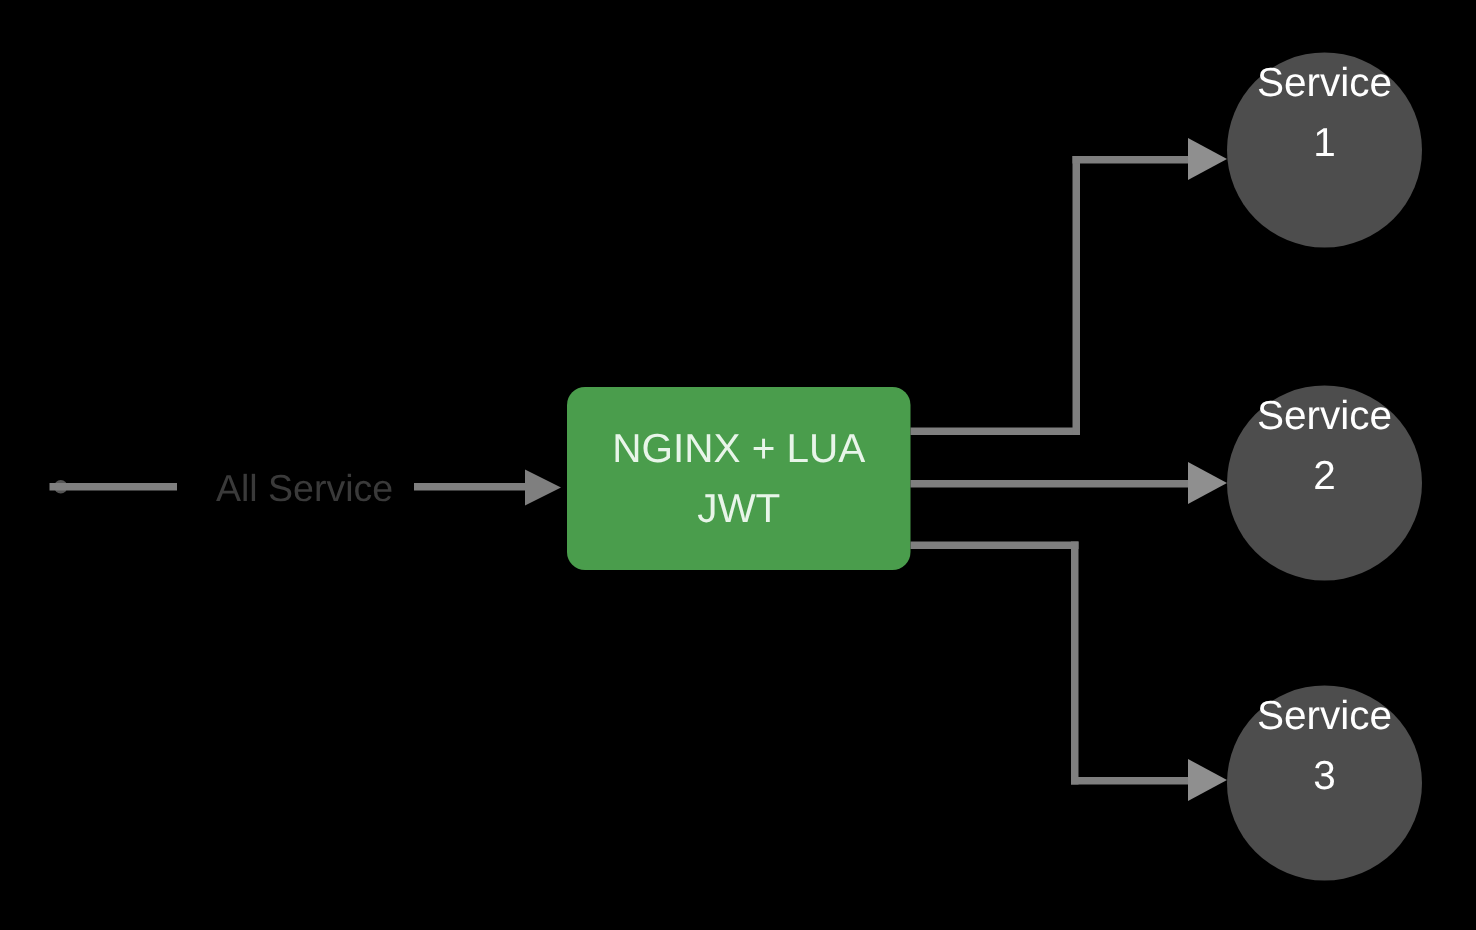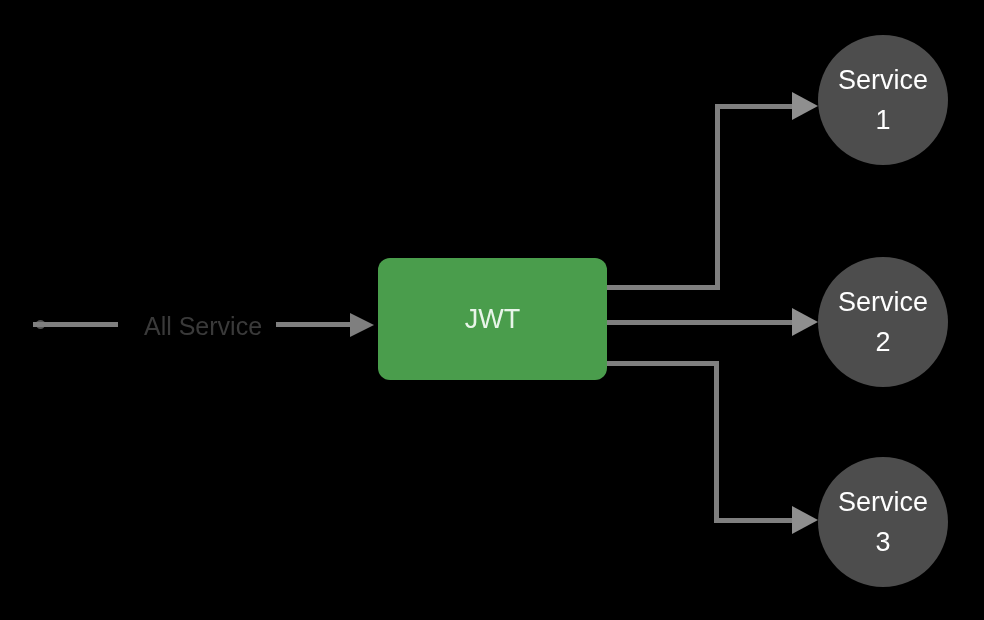--- a/index.html
+++ b/index.html
@@ -80,21 +80,20 @@
   
   .service {
     position: absolute;
     width: 130px;
     height: 130px;
     border-radius: 50%;
     background: var(--service-fill, #4d4d4d);
     color: var(--service-text, #fff);
     display: flex;
     flex-direction: column;
-    justify-content: center;
     align-items: center;
     font-size: 27px;
     line-height: 40px;
     text-align: center;
   }
   .service.s1 { left: 818px; top: 35px; }
   .service.s2 { left: 818px; top: 257px; }
   .service.s3 { left: 818px; top: 457px; }
 </style>
 </head>
@@ -102,20 +101,21 @@
 
 <div class="canvas">
 
   <div class="start-dot" style="left:36px; top:320px;"></div>
   <div class="line h" style="left:33px; top:322px; width:85px;"></div>
   <div class="edge-label">All Service</div>
   <div class="line h" style="left:276px; top:322px; width:76px;"></div>
   <div class="arrow into-box" style="left:350px; top:313px;"></div>
 
   <div class="gateway">
+    <div>NGINX  + LUA</div>
     <div>JWT</div>
   </div>
 
   <div class="line h" style="left:607px; top:285px; width:112px;"></div>
   <div class="line v" style="left:715px; top:104px; height:186px;"></div>
   <div class="line h" style="left:715px; top:104px; width:80px;"></div>
   <div class="arrow" style="left:792px; top:92px;"></div>
 
   <div class="line h" style="left:607px; top:320px; width:186px;"></div>
   <div class="arrow" style="left:792px; top:308px;"></div>

